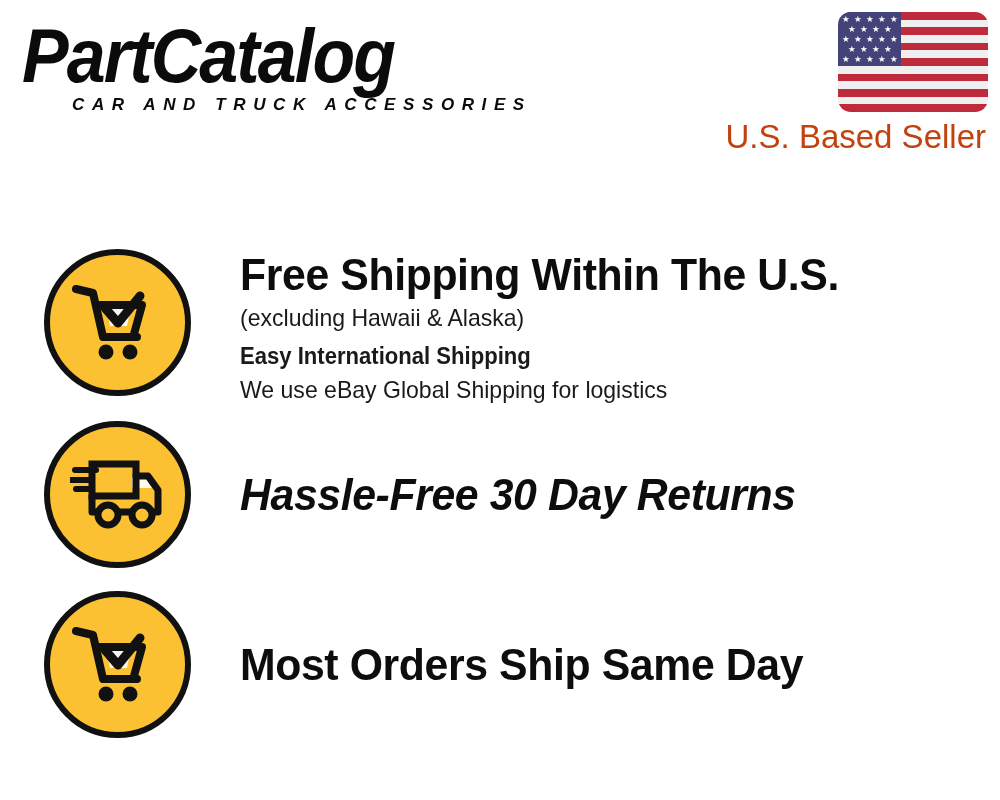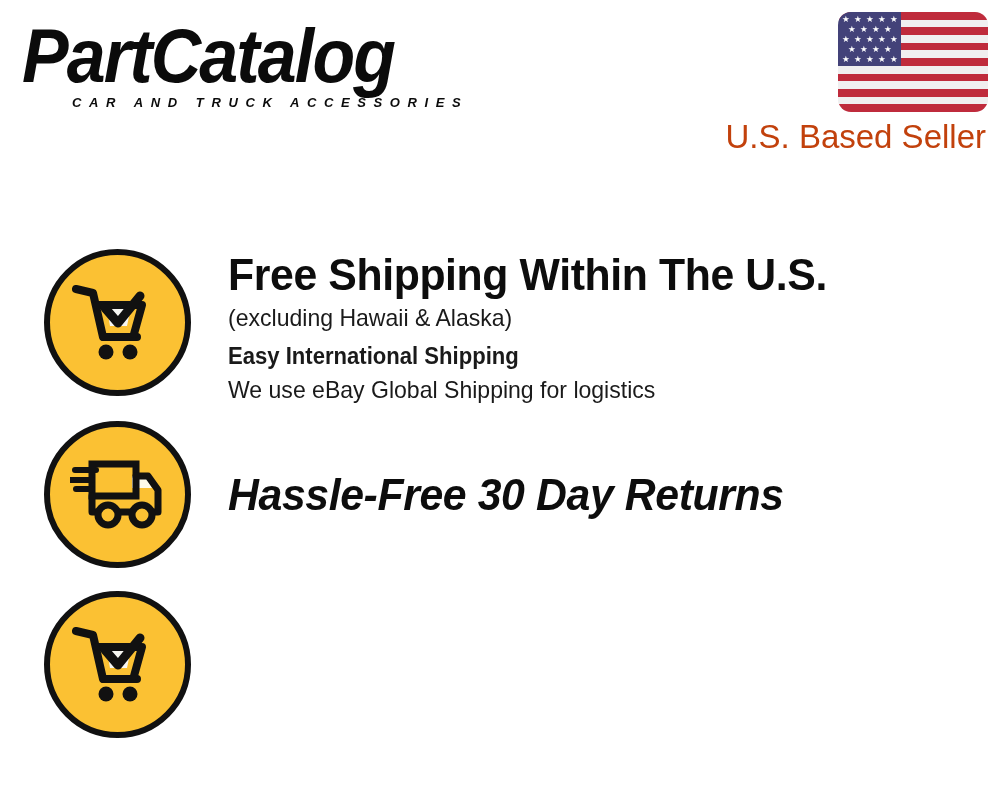--- a/index.html
+++ b/index.html
@@ -40,21 +40,21 @@
     letter-spacing: -2.0px;
     color: #0b0b0b;
     transform: scaleX(0.92);
     transform-origin: left center;
     white-space: nowrap;
   }
   #logo-tagline {
     font-family: "Liberation Sans", sans-serif;
     font-weight: 700;
     font-style: italic;
-    font-size: 13px;
+    font-size: 17px;
     letter-spacing: 7.6px;
     color: #0b0b0b;
     margin-top: 1px;
     margin-left: 50px;
     white-space: nowrap;
   }
 
   
   #flag {
     position: absolute;
@@ -131,21 +131,21 @@
   }
   .badge svg {
     position: absolute;
     left: 50%;
     top: 50%;
     transform: translate(-50%, -50%);
   }
 
   .texts {
     position: absolute;
-    left: 228px;
+    left: 240px;
     top: 0;
     width: 760px;
   }
   .headline {
     font-family: "Liberation Sans", sans-serif;
     font-weight: 700;
     font-size: 45px;
     line-height: 52px;
     letter-spacing: -0.4px;
     color: #0d0d0d;
@@ -273,15 +273,18 @@
     <div class="badge">
       <svg width="92" height="82" viewBox="0 0 92 82" aria-hidden="true">
         <polygon points="34,20 60,20 55,44 38,44" fill="#f7f7f2"></polygon>
         <path d="M4 7 L21 11 L31 55 L65 55" stroke="#111111" stroke-width="8" fill="none" stroke-linecap="round" stroke-linejoin="round"></path>
         <path d="M25 23 L70 23 L62 52" stroke="#111111" stroke-width="8" fill="none" stroke-linecap="round" stroke-linejoin="round"></path>
         <path d="M33 26 L46 41 L68 14" stroke="#111111" stroke-width="9" fill="none" stroke-linecap="round" stroke-linejoin="round"></path>
         <circle cx="34" cy="70" r="7.5" fill="#111111"></circle>
         <circle cx="58" cy="70" r="7.5" fill="#111111"></circle>
       </svg>
     </div>
+    <div class="texts" style="padding-top:48px;">
+      <div class="headline">Most Orders Ship Same Day</div>
+    </div>
   </div>
 
 </div>
 
 </body></html>

